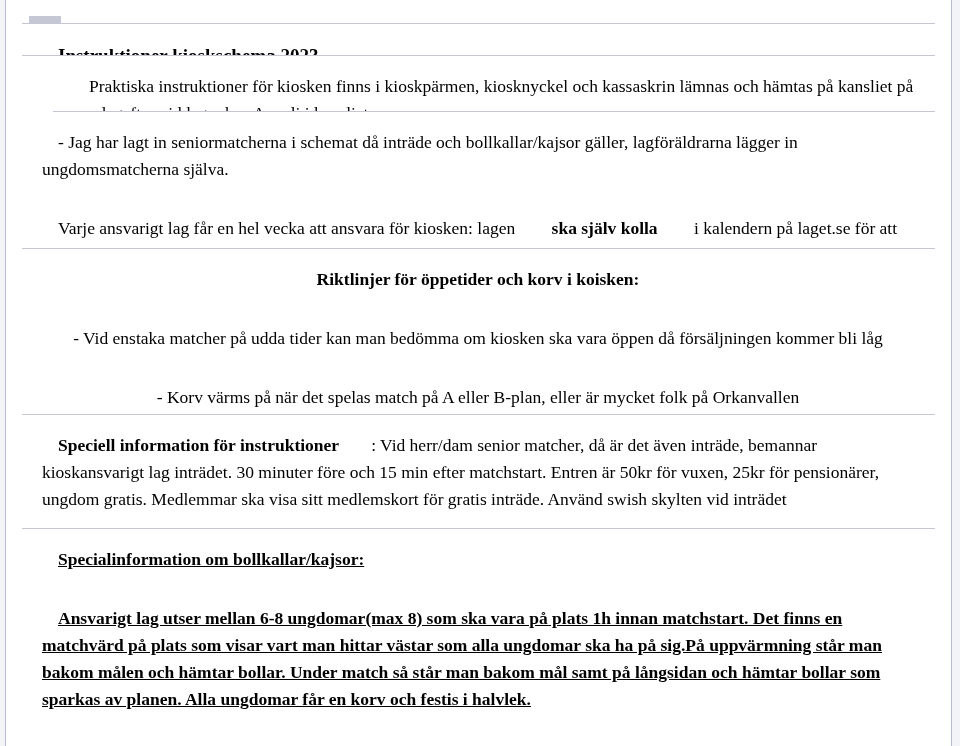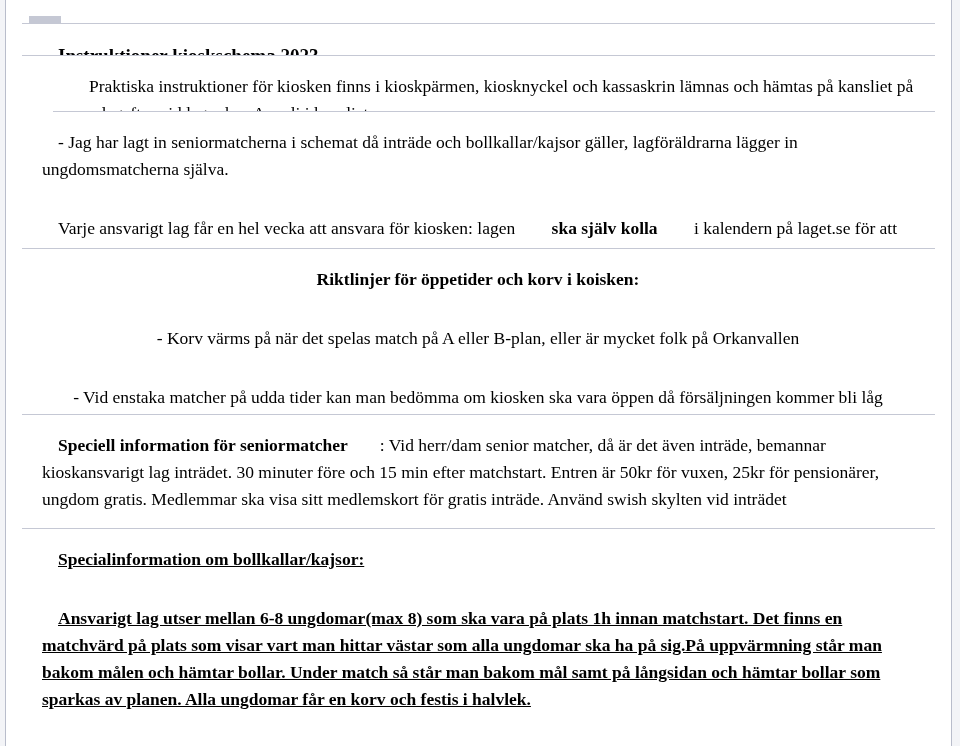--- a/index.html
+++ b/index.html
@@ -81,30 +81,30 @@
     <div class="p">
       <span>Varje ansvarigt lag får en hel vecka att ansvara för kiosken: lagen </span><span class="b">ska själv kolla</span><span> i kalendern på laget.se för att se vilka matcher och tider kiosken ska vara öppen. Gör ett eget schema för laget och skicka ut till föräldrar. (filtrera på matcher, och sedan titta bara på hemmamatcher)</span>
     </div>
   </div>
 
   <div class="row r3">
     <div class="p">
       <span class="b">Riktlinjer för öppetider och korv i koisken:</span>
     </div>
     <div class="p">
-      <span>- Korv värms på när det spelas match på A eller B-plan, eller är mycket folk på Orkanvallen</span>
+      <span>- Vid enstaka matcher på udda tider kan man bedömma om kiosken ska vara öppen då försäljningen kommer bli låg</span>
     </div>
     <div class="p">
-      <span>- Vid enstaka matcher på udda tider kan man bedömma om kiosken ska vara öppen då försäljningen kommer bli låg</span>
+      <span>- Korv värms på när det spelas match på A eller B-plan, eller är mycket folk på Orkanvallen</span>
     </div>
   </div>
 
   <div class="row r4">
     <div class="p">
-      <span class="b">Speciell information för seniormatcher</span><span>: Vid herr/dam senior matcher, då är det även inträde, bemannar kioskansvarigt lag inträdet. 30 minuter före och 15 min efter matchstart. Entren är 50kr för vuxen, 25kr för pensionärer, ungdom gratis. Medlemmar ska visa sitt medlemskort för gratis inträde. Använd swish skylten vid inträdet</span>
+      <span class="b">Speciell information för instruktioner</span><span>: Vid herr/dam senior matcher, då är det även inträde, bemannar kioskansvarigt lag inträdet. 30 minuter före och 15 min efter matchstart. Entren är 50kr för vuxen, 25kr för pensionärer, ungdom gratis. Medlemmar ska visa sitt medlemskort för gratis inträde. Använd swish skylten vid inträdet</span>
     </div>
   </div>
 
   <div class="row r5">
     <div class="p b">
       <span>Specialinformation om bollkallar/kajsor:</span>
     </div>
     <div class="p b">
       <span>Ansvarigt lag utser mellan 6-8 ungdomar(max 8) som ska vara på plats 1h innan matchstart. Det finns en matchvärd på plats som visar vart man hittar västar som alla ungdomar ska ha på sig.På uppvärmning står man bakom målen och hämtar bollar. Under match så står man bakom mål samt på långsidan och hämtar bollar som sparkas av planen. Alla ungdomar får en korv och festis i halvlek.</span>
     </div>

